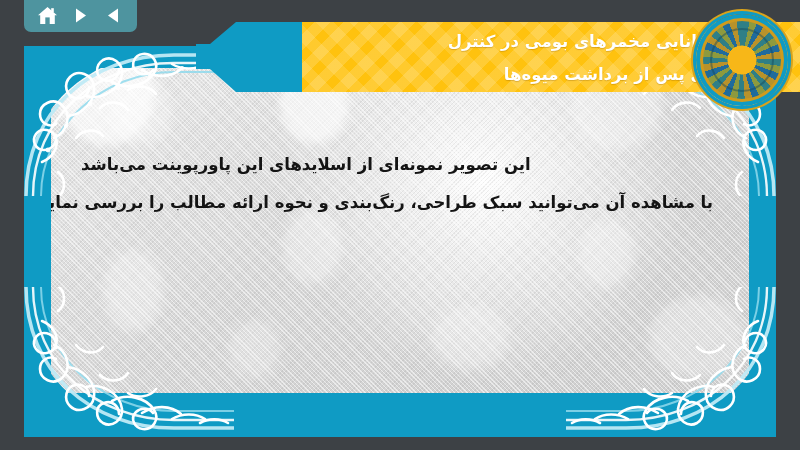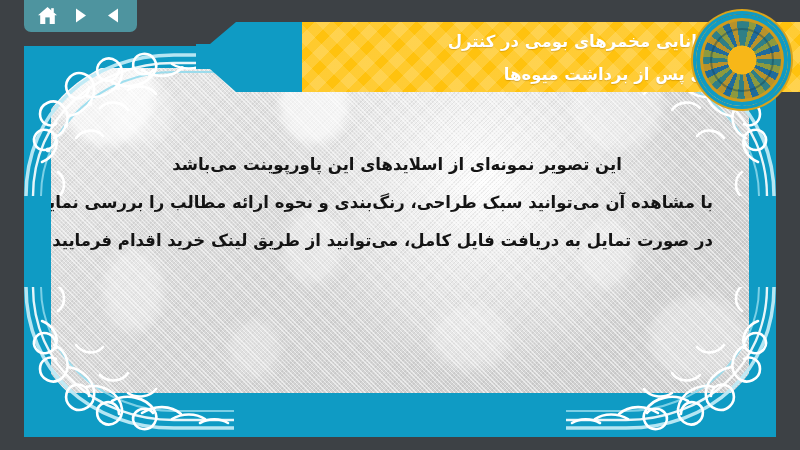--- a/index.html
+++ b/index.html
@@ -128,21 +128,21 @@
   .orn svg { width:100%; height:100%; display:block; }
   #orn-tl { left:0;  top:0; }
   #orn-tr { right:0; top:0; transform:scaleX(-1); }
   #orn-bl { left:0;  bottom:0; transform:scaleY(-1); }
   #orn-br { right:0; bottom:0; transform:scale(-1,-1); }
 
   
   #body-text {
     position:absolute; left:0; right:0; top:78px;
     padding:0 36px 0 30px;
-    text-align:center;
+    text-align:left;
     direction:rtl;
     color:#141414;
     font-family:"DejaVu Sans", sans-serif;
     font-size:16.5px;
     font-weight:700;
     line-height:38px;
     z-index:12;
     white-space:nowrap;
   }
   #body-text div { direction:rtl; }
@@ -166,21 +166,20 @@
       <div class="bokeh" style="left:232px;top:142px; width:58px;  height:74px;  opacity:.55;"></div>
       <div class="bokeh" style="left:528px;top:152px; width:56px;  height:68px;  opacity:.5;"></div>
       <div class="bokeh" style="left:52px; top:182px; width:60px;  height:82px;  opacity:.5;"></div>
       <div class="bokeh" style="left:380px;top:238px; width:78px;  height:64px;  opacity:.45;"></div>
       <div class="bokeh" style="left:598px;top:228px; width:96px;  height:82px;  opacity:.5;"></div>
       <div class="bokeh" style="left:178px;top:252px; width:52px;  height:58px;  opacity:.4;"></div>
 
       <div id="body-text">
         <div>این تصویر نمونه‌ای از اسلایدهای این پاورپوینت می‌باشد</div>
         <div>با مشاهده آن می‌توانید سبک طراحی، رنگ‌بندی و نحوه ارائه مطالب را بررسی نمایید</div>
-        <div>در صورت تمایل به دریافت فایل کامل، می‌توانید از طریق لینک خرید اقدام فرمایید</div>
       </div>
     </div>
 
     <div class="orn" id="orn-tl">
       <svg viewBox="0 0 210 150" xmlns="http://www.w3.org/2000/svg">
         <path d="M0 150 C0 64 64 6 150 6 L210 6 L210 0 L0 0 Z" fill="#0f9bc4"></path>
         <path d="M2 150 C2 66 66 9 150 9 L210 9" fill="none" stroke="#bfeaf5" stroke-width="3.5" opacity=".95"></path>
         <path d="M9 150 C9 72 72 17 150 17 L210 17" fill="none" stroke="#ffffff" stroke-width="2.4" opacity=".9"></path>
         <path d="M17 150 C17 80 80 26 150 26 L210 26" fill="none" stroke="#8fd9ec" stroke-width="2" opacity=".85"></path>
         <g fill="none" stroke="#ffffff" stroke-width="2.6" stroke-linecap="round">

